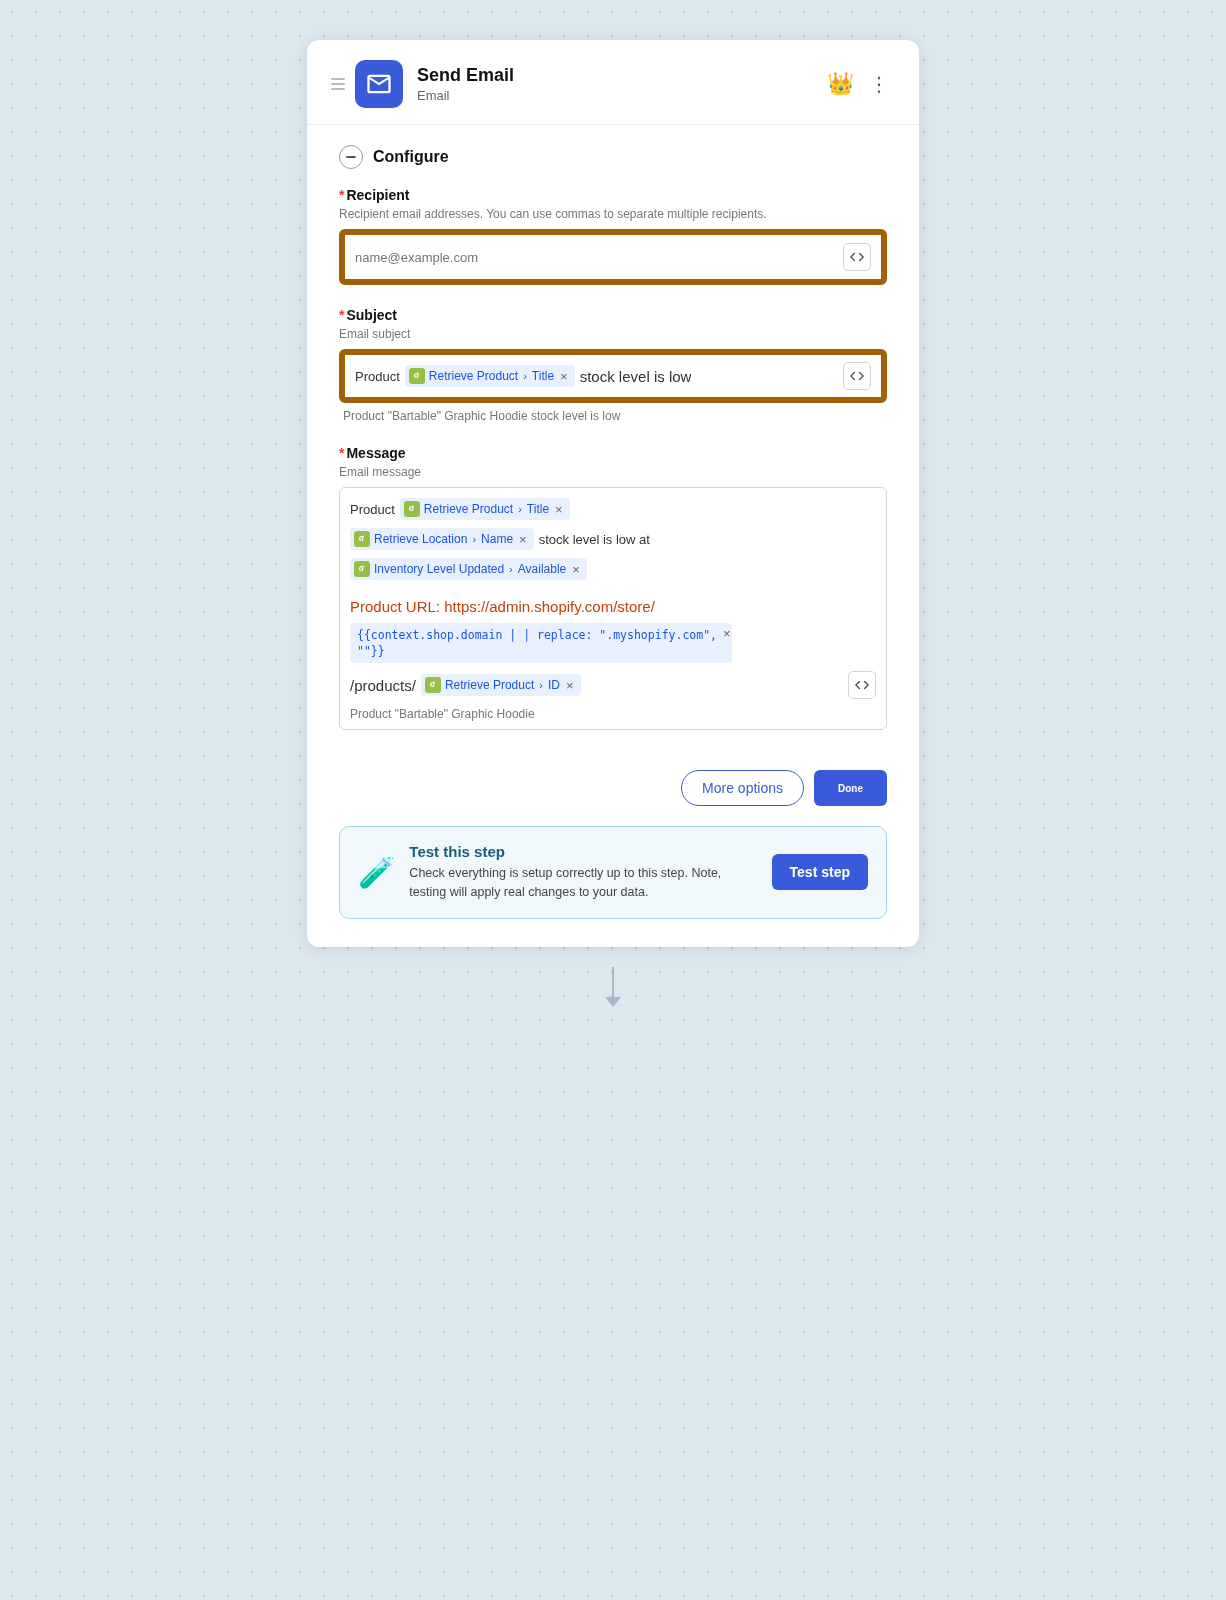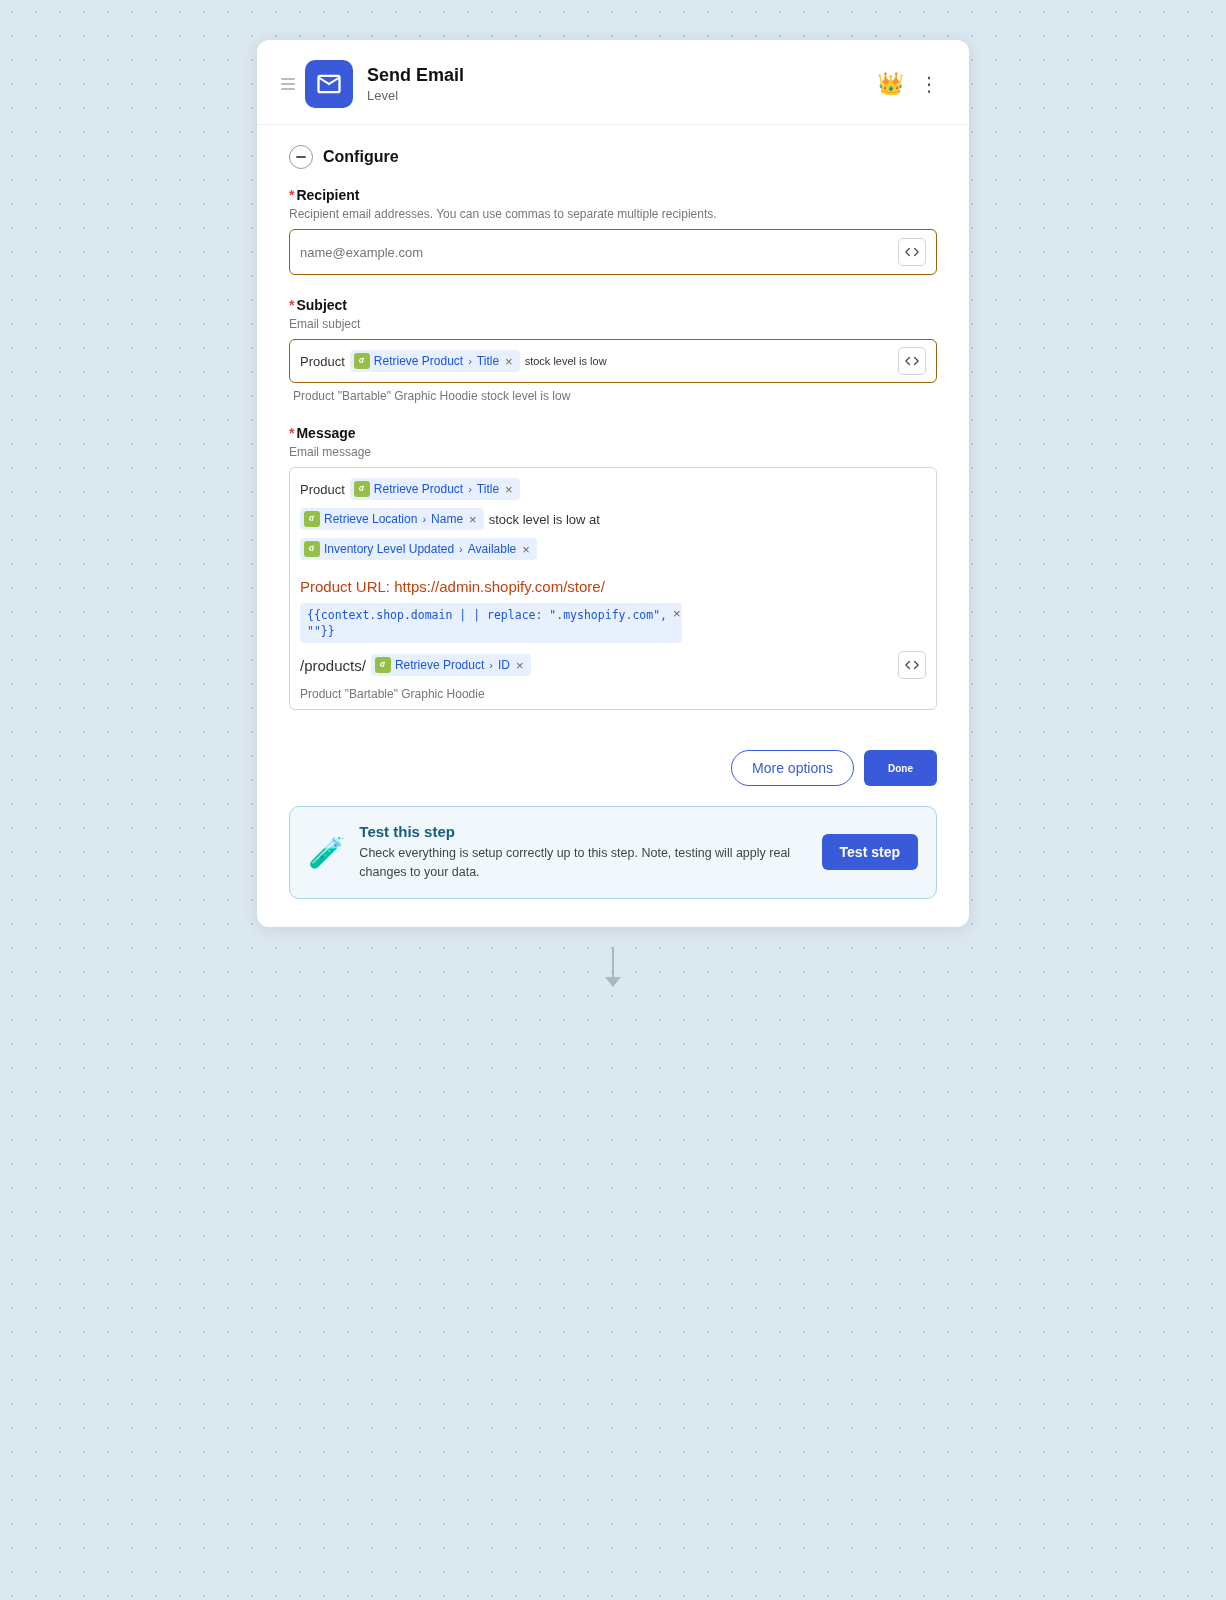--- a/index.html
+++ b/index.html
@@ -11,21 +11,21 @@
       min-height: 1600px;
       display: flex;
       flex-direction: column;
       align-items: center;
       padding: 40px 0 60px;
     }
     .card {
       background: #fff;
       border-radius: 12px;
       box-shadow: 0 2px 16px rgba(0,0,0,0.10);
-      width: 712px;
+      width: 612px;
       padding: 0 0 28px;
       position: relative;
     }
     
     .card-header {
       display: flex;
       align-items: center;
       padding: 20px 24px 16px;
       border-bottom: 1px solid #eee;
       position: relative;
@@ -89,21 +89,21 @@
       margin-bottom: 4px;
       display: flex; align-items: center; gap: 2px;
     }
     .required { color: #e53e3e; }
     .field-desc {
       font-size: 12px; color: #777;
       margin-bottom: 8px;
     }
     
     .input-wrap {
-      border: 1px solid #a16207;
+      border: 6px solid #a16207;
       border-radius: 6px;
       background: #fff;
       display: flex; align-items: center;
       padding: 8px 10px;
       gap: 6px;
     }
     .input-text {
       flex: 1;
       font-size: 13px; color: #333;
       border: none; outline: none; background: transparent;
@@ -261,21 +261,21 @@
         <span></span>
         <span></span>
     </div>
     <div class="header-icon-wrap">
       <svg viewBox="0 0 24 24" fill="white" xmlns="http://www.w3.org/2000/svg">
         <path d="M20 4H4C2.9 4 2 4.9 2 6v12c0 1.1.9 2 2 2h16c1.1 0 2-.9 2-2V6c0-1.1-.9-2-2-2zm0 2l-8 5-8-5h16zm0 12H4V8l8 5 8-5v10z"></path>
       </svg>
     </div>
     <div class="header-title-block">
       <div class="header-title">Send Email</div>
-      <div class="header-subtitle">Level</div>
+      <div class="header-subtitle">Email</div>
     </div>
     <div class="header-actions">
       <span class="crown-icon">👑</span>
       <button class="dots-btn">⋮</button>
     </div>
   </div>
 
   <div class="section">
     <div class="section-header">
       <button class="collapse-btn">
@@ -315,21 +315,21 @@
           <span class="shopify-icon">
             <svg viewBox="0 0 20 20" fill="white">
                 <path d="M13.5 2c-.2 0-.4.1-.5.3l-.7 2.1c-.8-.3-1.6-.4-2.3-.4C6.6 4 4 6.4 4 9.5c0 2.3 1.4 3.8 3.5 3.8 1 0 1.9-.4 2.6-1l-.3 1.7h2l2-11zM8 11.5c-.8 0-1.5-.6-1.5-1.8C6.5 7.9 7.8 6 9.5 6c.5 0 1 .1 1.4.2l-1 5.1c-.4.1-.6.2-.9.2z"></path>
               </svg>
           </span>
           <span>Retrieve Product</span>
           <span class="chevron">›</span>
           <span>Title</span>
           <button class="tag-close">×</button>
         </span>
-        <span style="font-size:11px;color:#333;">stock level is low</span>
+        <span style="font-size:15px;color:#333;">stock level is low</span>
         <button class="code-btn" style="margin-left:auto;">
           <svg width="14" height="14" viewBox="0 0 16 16" fill="none">
               <path d="M5 4L1 8l4 4" stroke="#555" stroke-width="1.6" stroke-linecap="round" stroke-linejoin="round"></path>
               <path d="M11 4l4 4-4 4" stroke="#555" stroke-width="1.6" stroke-linecap="round" stroke-linejoin="round"></path>
             </svg>
         </button>
       </div>
       <div class="subject-preview">Product "Bartable" Graphic Hoodie stock level is low</div>
     </div>
 

